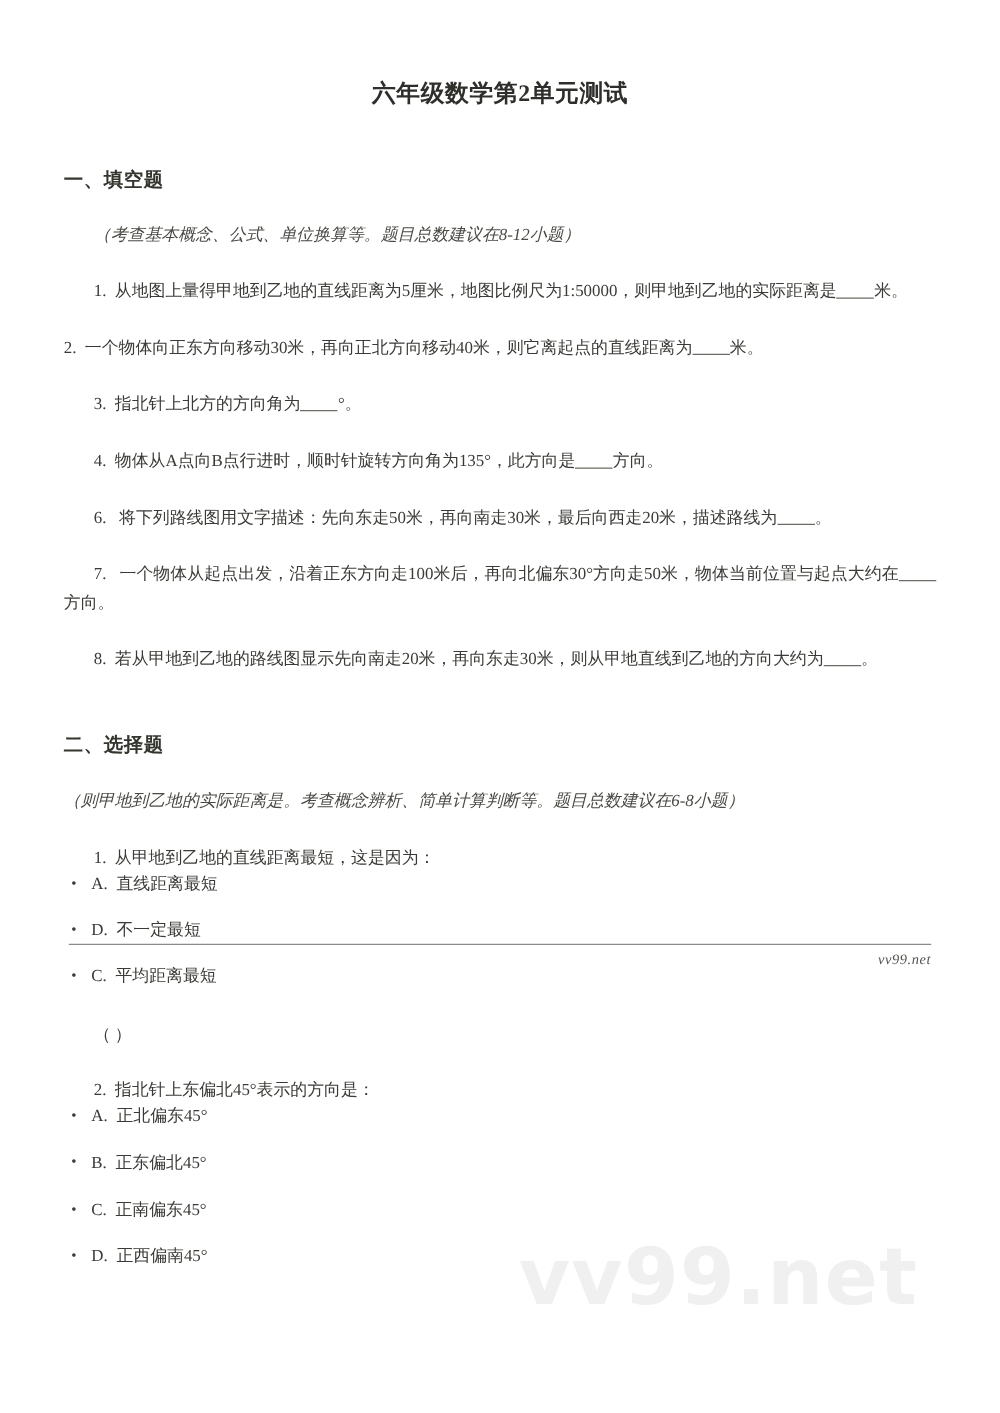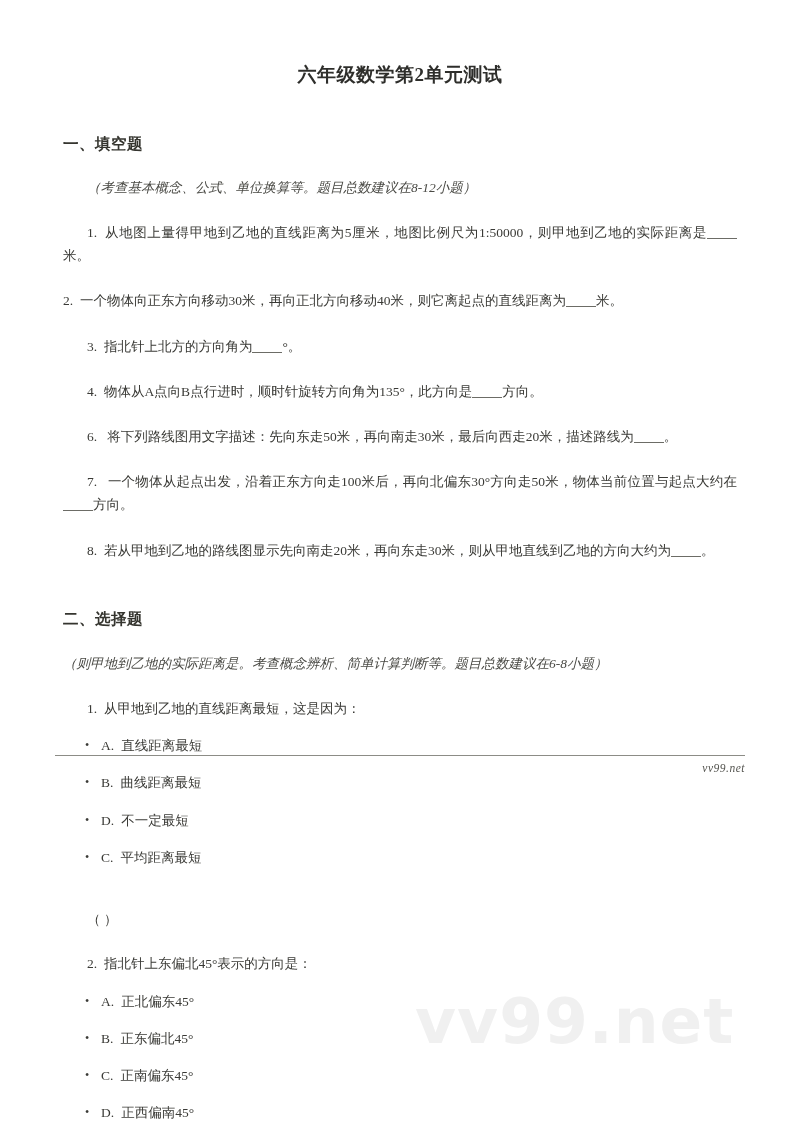--- a/index.html
+++ b/index.html
@@ -14,21 +14,21 @@
     font-family: "Liberation Serif", "DejaVu Serif", serif;
     color: #33332f;
     position: relative;
     overflow: hidden;
   }
   .page {
     position: relative;
     width: 800px;
     height: 796px;
     box-sizing: border-box;
-    padding: 0 48px;
+    padding: 0 36px;
   }
   .watermark {
     position: absolute;
     left: 415px;
     top: 985px;
     font-family: "DejaVu Sans", "Liberation Sans", sans-serif;
     font-weight: bold;
     font-size: 63px;
     letter-spacing: 1px;
     color: #f0f0f0;
@@ -80,21 +80,21 @@
   .gap-lg { padding-top: 22px; }
   .gap-md { padding-top: 18px; }
   .blank {
     display: inline-block;
     border-bottom: 1px solid #6c6c66;
     width: 30px;
     vertical-align: -2px;
   }
   ul.options {
     list-style: none;
-    margin: 16px;
+    margin: 0;
     padding: 0;
   }
   ul.options li {
     font-size: 13.5px;
     color: #3a3a36;
     line-height: 1.5;
     padding: 0 0 0 22px;
     margin: 0;
     position: relative;
   }
@@ -167,21 +167,20 @@
     <p class="q q-indent gap-lg"><span>8.</span>&nbsp;&nbsp;<span>若从甲地到乙地的路线图显示先向南走20米，再向东走30米，则从甲地直线到乙地的方向大约为</span><span class="blank"></span><span>。</span></p>
 
     <h2 class="section-heading sec2-heading">二、选择题</h2>
 
     <p class="note note-flush">（则甲地到乙地的实际距离是。考查概念辨析、简单计算判断等。题目总数建议在6-8小题）</p>
 
     <p class="q q-indent gap-lg"><span>1.</span>&nbsp;&nbsp;<span>从甲地到乙地的直线距离最短，这是因为：</span></p>
 
     <ul class="options gap-md">
       <li><span class="opt-label">A.</span><span>直线距离最短</span></li>
-      <li><span class="opt-label">B.</span><span>曲线距离最短</span></li>
       <li><span class="opt-label">D.</span><span>不一定最短</span></li>
       <li><span class="opt-label">C.</span><span>平均距离最短</span></li>
     </ul>
 
     <p class="answer-bracket">（ ）</p>
 
     <p class="q q-indent gap-lg"><span>2.</span>&nbsp;&nbsp;<span>指北针上东偏北45°表示的方向是：</span></p>
 
     <ul class="options gap-md">
       <li><span class="opt-label">A.</span><span>正北偏东45°</span></li>

